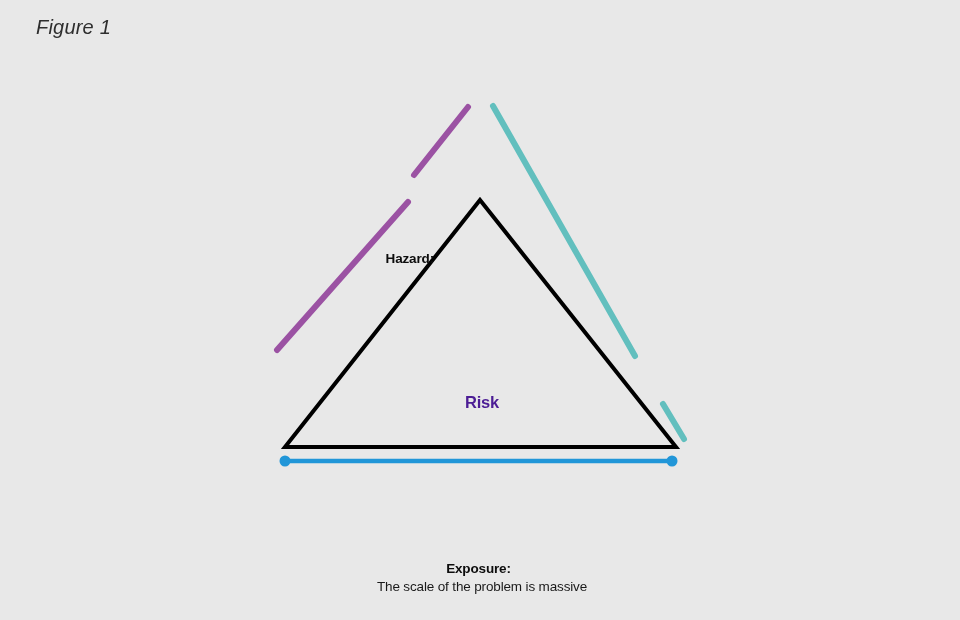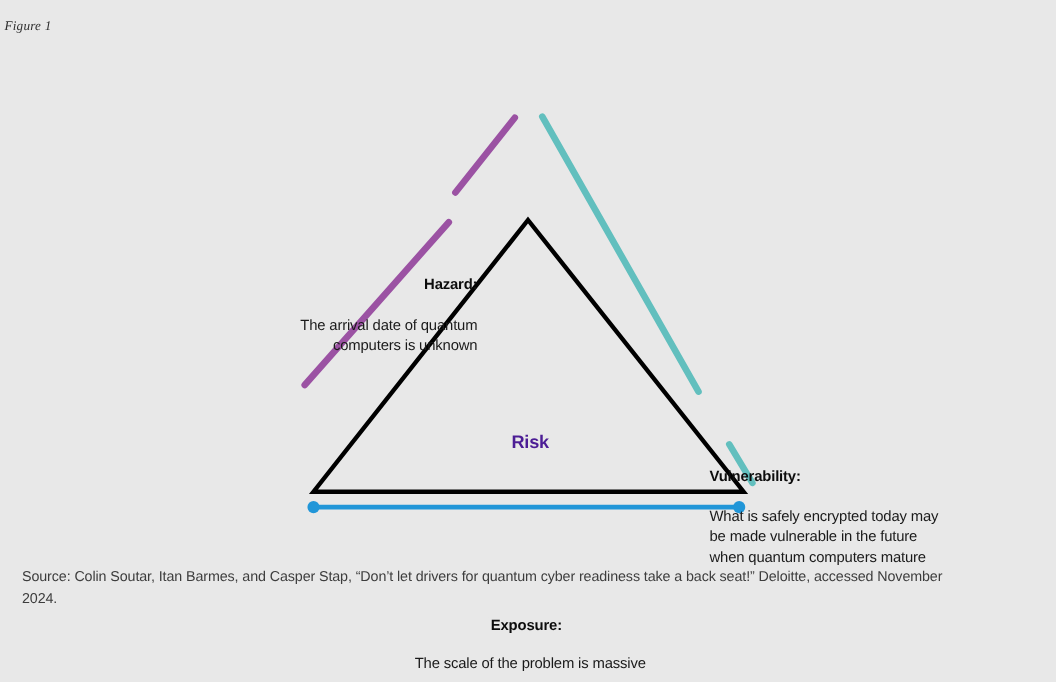--- a/index.html
+++ b/index.html
@@ -18,25 +18,25 @@
   .page {
     position: absolute;
     inset: 0;
     width: 960px;
     height: 620px;
   }
 
   
   .fig-label {
     position: absolute;
-    left: 4px;
+    left: 36px;
     top: 16px;
-    font-family: Liberation Serif, serif;
+    font-family: Liberation Sans, sans-serif;
     font-style: italic;
-    font-size: 12px;
+    font-size: 20px;
     color: #2e2e2e;
     letter-spacing: .2px;
   }
   .fig-title {
     position: absolute;
     left: 20px;
     top: 48px;
     width: 910px;
     font-size: 21.5px;
     font-weight: bold;
@@ -93,21 +93,21 @@
   }
   .lbl-exposure .head {
     background: #e8e8e8;
     padding: 0 7px 0 2px;
     margin-left: -2px;
     position: relative;
     z-index: 3;
   }
   .lbl-exposure .sub {
     display: block;
-    margin-top: 16px;
+    margin-top: 0px;
   }
 
   .risk-label {
     position: absolute;
     left: 432px;
     top: 303px;
     width: 100px;
     text-align: center;
     font-size: 16.5px;
     font-weight: bold;
@@ -190,35 +190,26 @@
 
       <line x1="663" y1="314" x2="684" y2="349" stroke="#62bfbe" stroke-width="6" stroke-linecap="round"></line>
 
       <line x1="285" y1="371" x2="672" y2="371" stroke="#2196d8" stroke-width="4.5" stroke-linecap="round"></line>
       <circle cx="285" cy="371" r="5.5" fill="#2196d8"></circle>
       <circle cx="672" cy="371" r="5.5" fill="#2196d8"></circle>
     </svg>
 
     <div class="lbl lbl-hazard">
       <b>Hazard:</b><br>
-      <span>The arrival date of quantum
-computers is unknown</span>
     </div>
 
-    <div class="lbl lbl-vulnerability">
-      <b>Vulnerability:</b><br>
-      <span>What is safely encrypted today may
-be made vulnerable in the future
-when quantum computers mature</span>
-    </div>
 
     <div class="lbl lbl-exposure">
       <b class="head">Exposure:</b>
       <span class="sub">The scale of the problem is massive</span>
     </div>
 
     <div class="risk-label">Risk</div>
   </div>
 
-  <div class="source">Source: Colin Soutar, Itan Barmes, and Casper Stap, “Don’t let drivers for quantum cyber readiness take a back seat!” Deloitte, accessed November 2024.</div>
 
 
 </div>
 
 </body></html>

